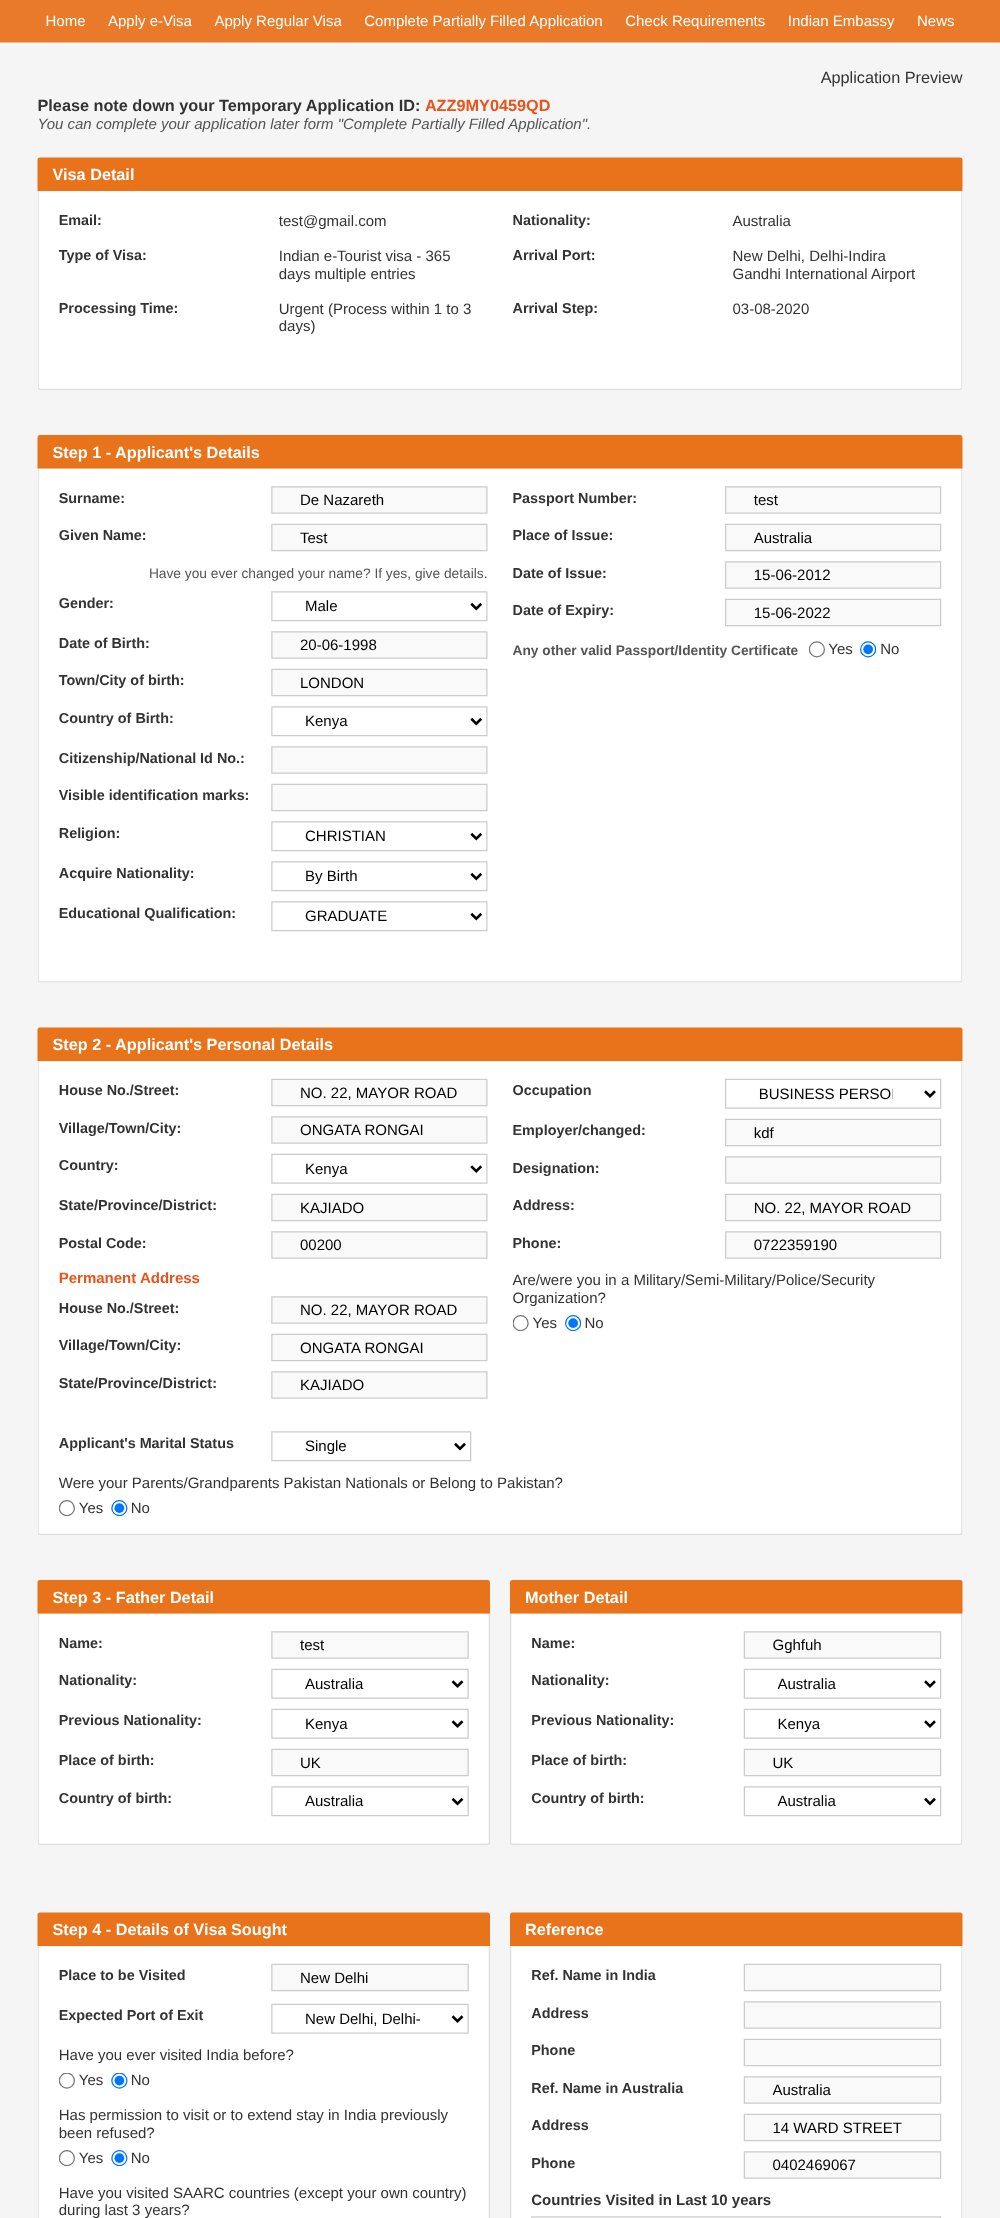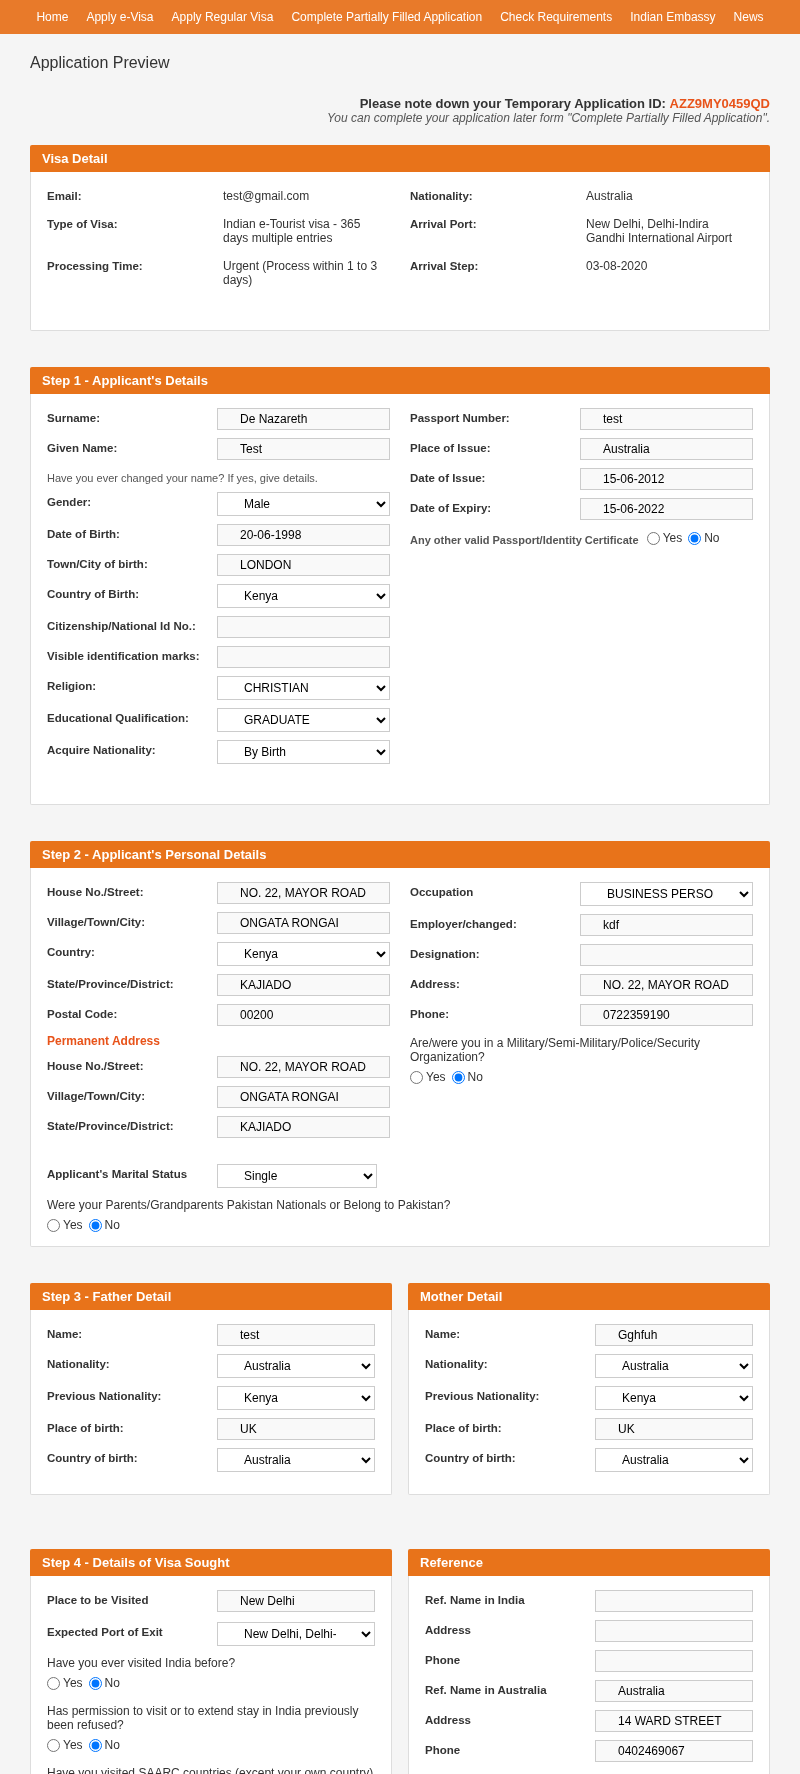--- a/index.html
+++ b/index.html
@@ -5,22 +5,22 @@
     * { box-sizing: border-box; margin: 0; padding: 0; }
     body { font-family: Arial, sans-serif; font-size: 12px; background: #f5f5f5; color: #333; }
 
     
     nav { background: #e87a2a; display: flex; justify-content: center; gap: 18px; padding: 10px 20px; flex-wrap: wrap; }
     nav a { color: #fff; text-decoration: none; font-size: 12px; }
 
     
     .page-wrapper { max-width: 760px; margin: 0 auto; padding: 20px 10px 40px; }
 
-    .page-title { text-align: left; font-size: 16px; font-weight: normal; margin-bottom: 24px; color: #333; }
-    .app-id-notice { text-align: right; margin-bottom: 20px; font-size: 13px; }
+    .page-title { text-align: right; font-size: 13px; font-weight: normal; margin-bottom: 8px; color: #333; }
+    .app-id-notice { text-align: left; margin-bottom: 20px; font-size: 13px; }
     .app-id-notice strong { font-weight: bold; }
     .app-id { color: #e8531a; font-weight: bold; }
     .app-id-sub { font-size: 12px; color: #555; font-style: italic; }
 
     
     .section-header { background: #e8731a; color: #fff; padding: 6px 12px; font-size: 13px; font-weight: bold; margin-bottom: 0; border-radius: 2px 2px 0 0; }
     .section-body { background: #fff; border: 1px solid #ddd; border-top: none; padding: 14px 16px; margin-bottom: 36px; border-radius: 0 0 2px 2px; }
 
     
     .two-col { display: flex; gap: 20px; margin-bottom: 18px; }
@@ -114,21 +114,21 @@
         <div>
           <div class="form-row">
             <span class="form-label">Surname:</span>
             <div class="form-value"><input type="text" readonly="" value="De Nazareth" style=""></div>
           </div>
           <div class="form-row">
             <span class="form-label">Given Name:</span>
             <div class="form-value"><input type="text" readonly="" value="Test" style=""></div>
           </div>
           <div class="form-row">
-            <span class="form-label small-note" style="width:100%;font-weight:normal;font-size:11px;">Have you ever changed your name? If yes, give details.</span>
+            <span class="form-label small-note" style="width:100%;font-weight:normal;font-size:11px;text-align:right;">Have you ever changed your name? If yes, give details.</span>
           </div>
           <div class="form-row">
             <span class="form-label">Gender:</span>
             <div class="form-value">
               <select>
                 <option>Male</option>
               </select>
             </div>
           </div>
           <div class="form-row">
@@ -157,32 +157,32 @@
           </div>
           <div class="form-row">
             <span class="form-label">Religion:</span>
             <div class="form-value">
               <select>
                 <option>CHRISTIAN</option>
               </select>
             </div>
           </div>
           <div class="form-row">
+            <span class="form-label">Acquire Nationality:</span>
+            <div class="form-value">
+              <select>
+                <option>By Birth</option>
+              </select>
+            </div>
+          </div>
+          <div class="form-row">
             <span class="form-label">Educational Qualification:</span>
             <div class="form-value">
               <select>
                 <option>GRADUATE</option>
-              </select>
-            </div>
-          </div>
-          <div class="form-row">
-            <span class="form-label">Acquire Nationality:</span>
-            <div class="form-value">
-              <select>
-                <option>By Birth</option>
               </select>
             </div>
           </div>
         </div>
         <div>
           <div class="form-row">
             <span class="form-label">Passport Number:</span>
             <div class="form-value"><input type="text" readonly="" value="test" style=""></div>
           </div>
           <div class="form-row">

